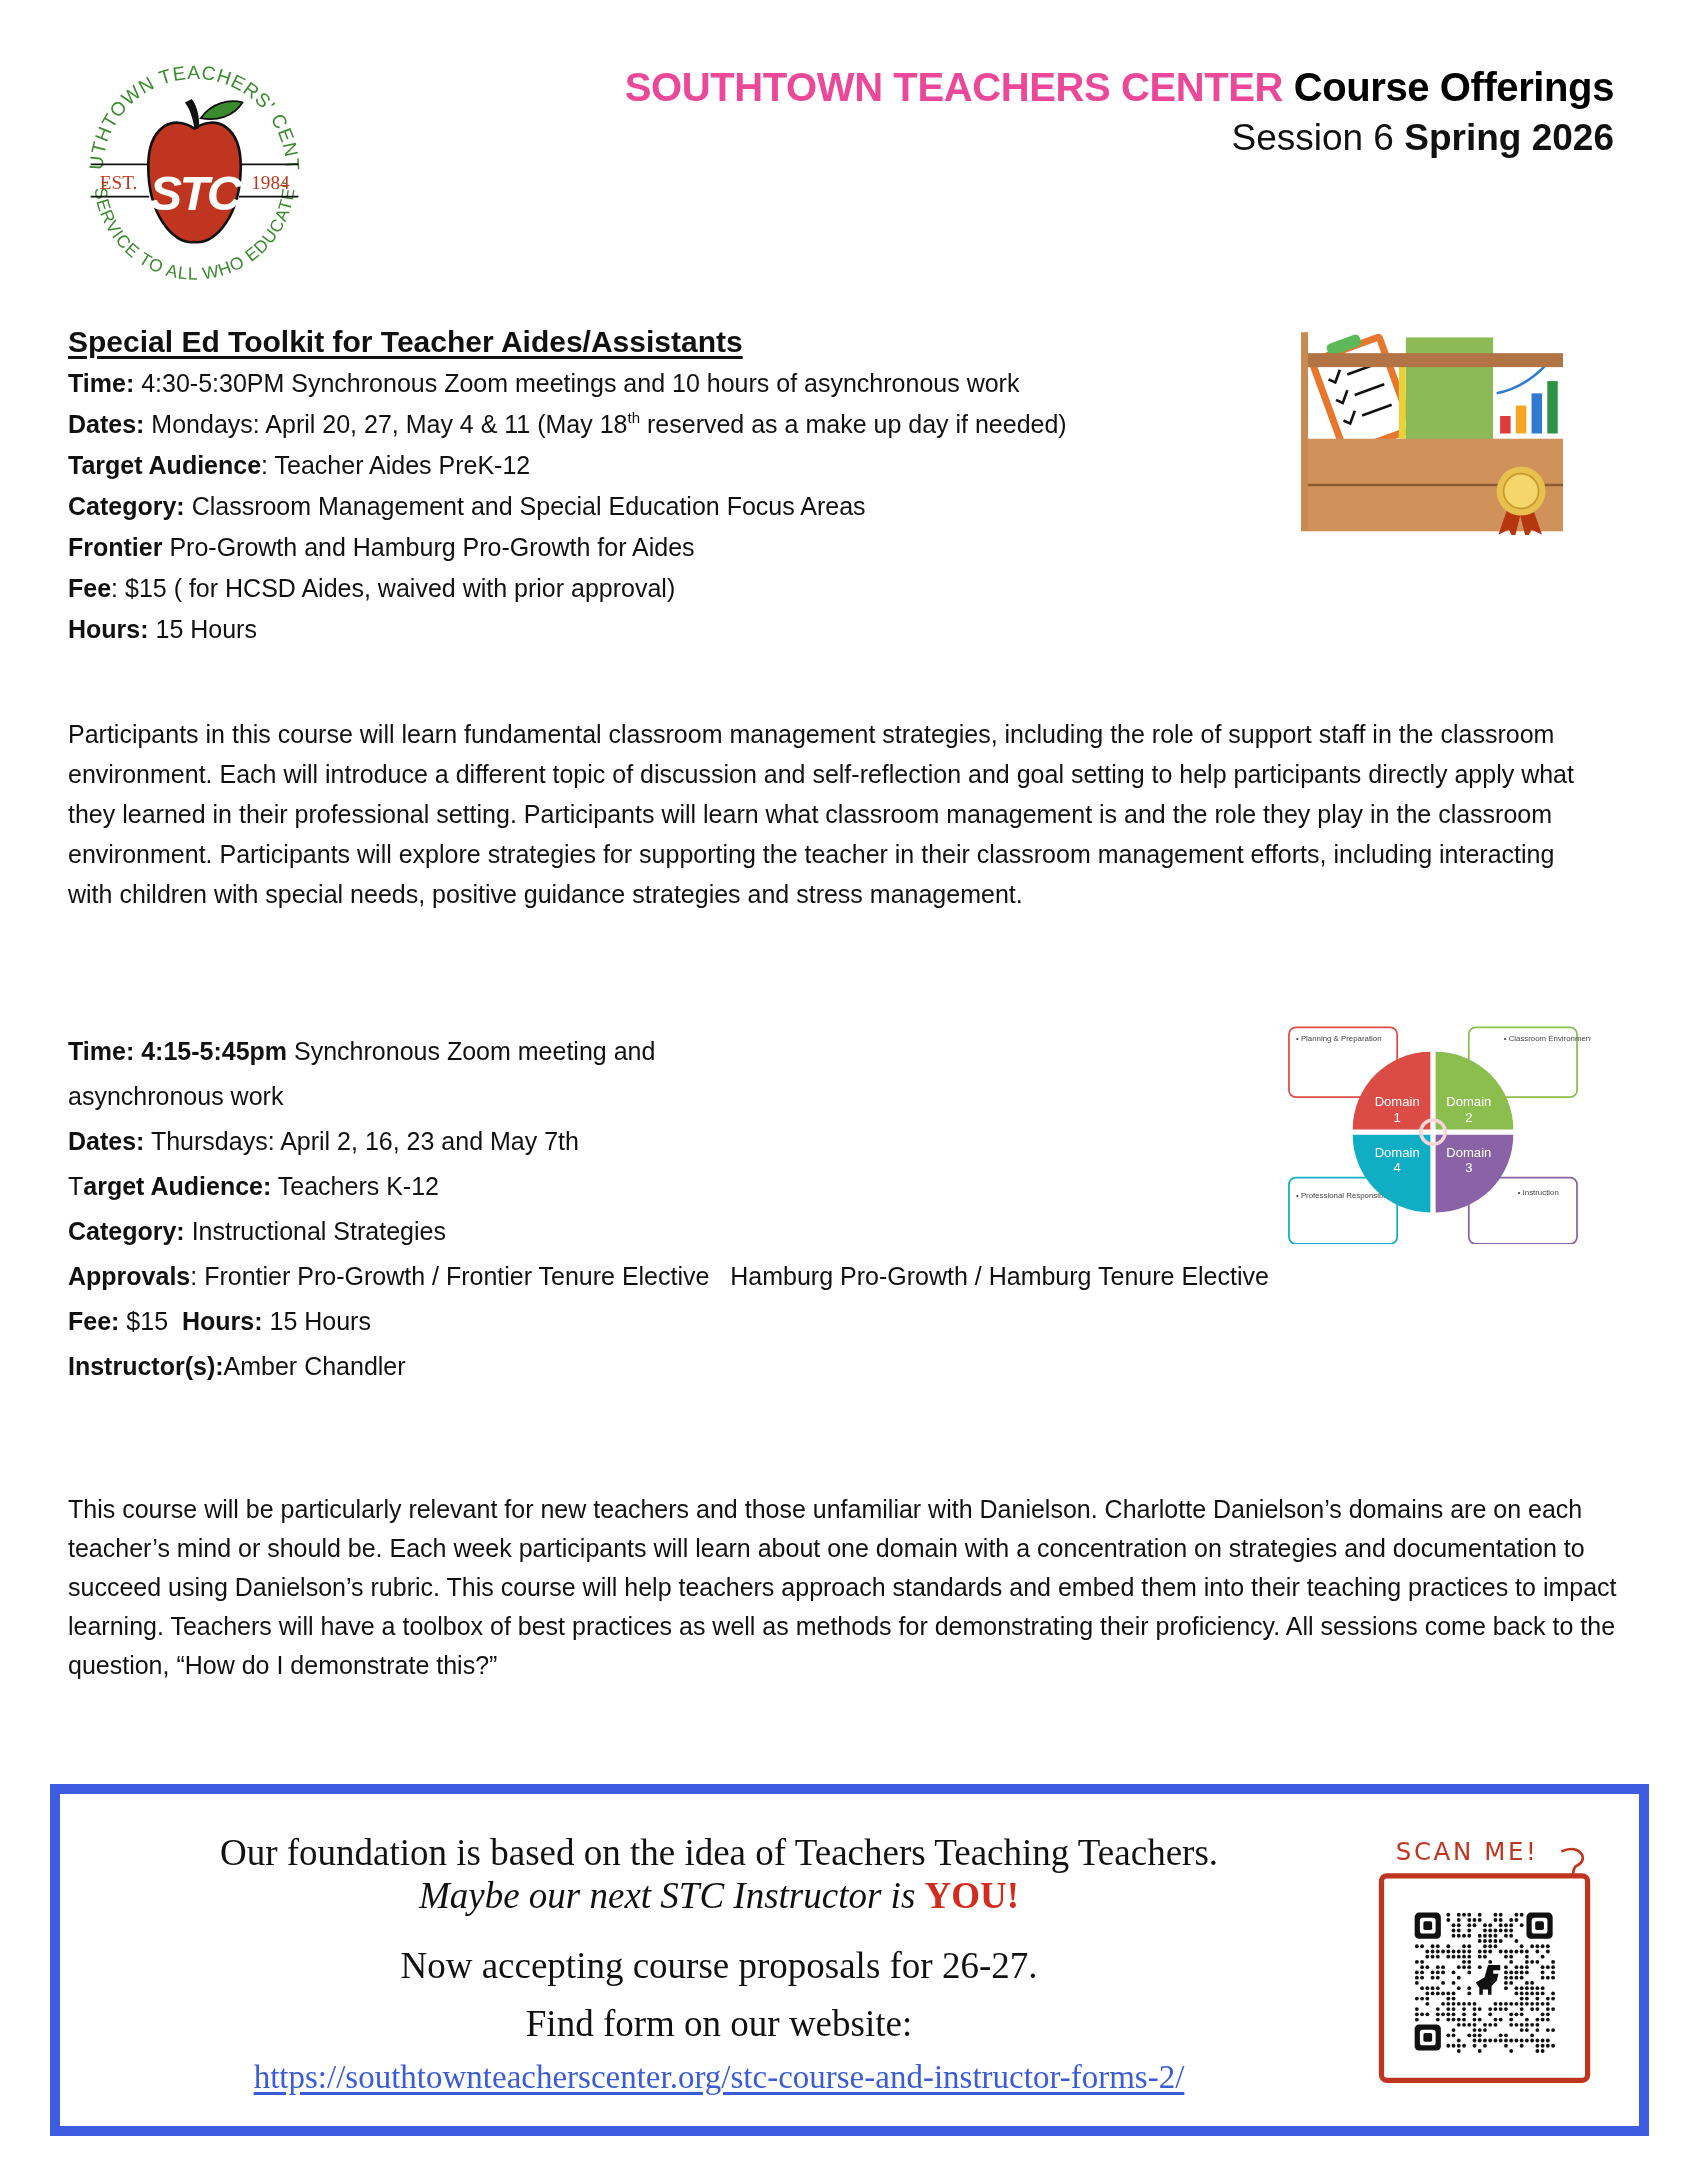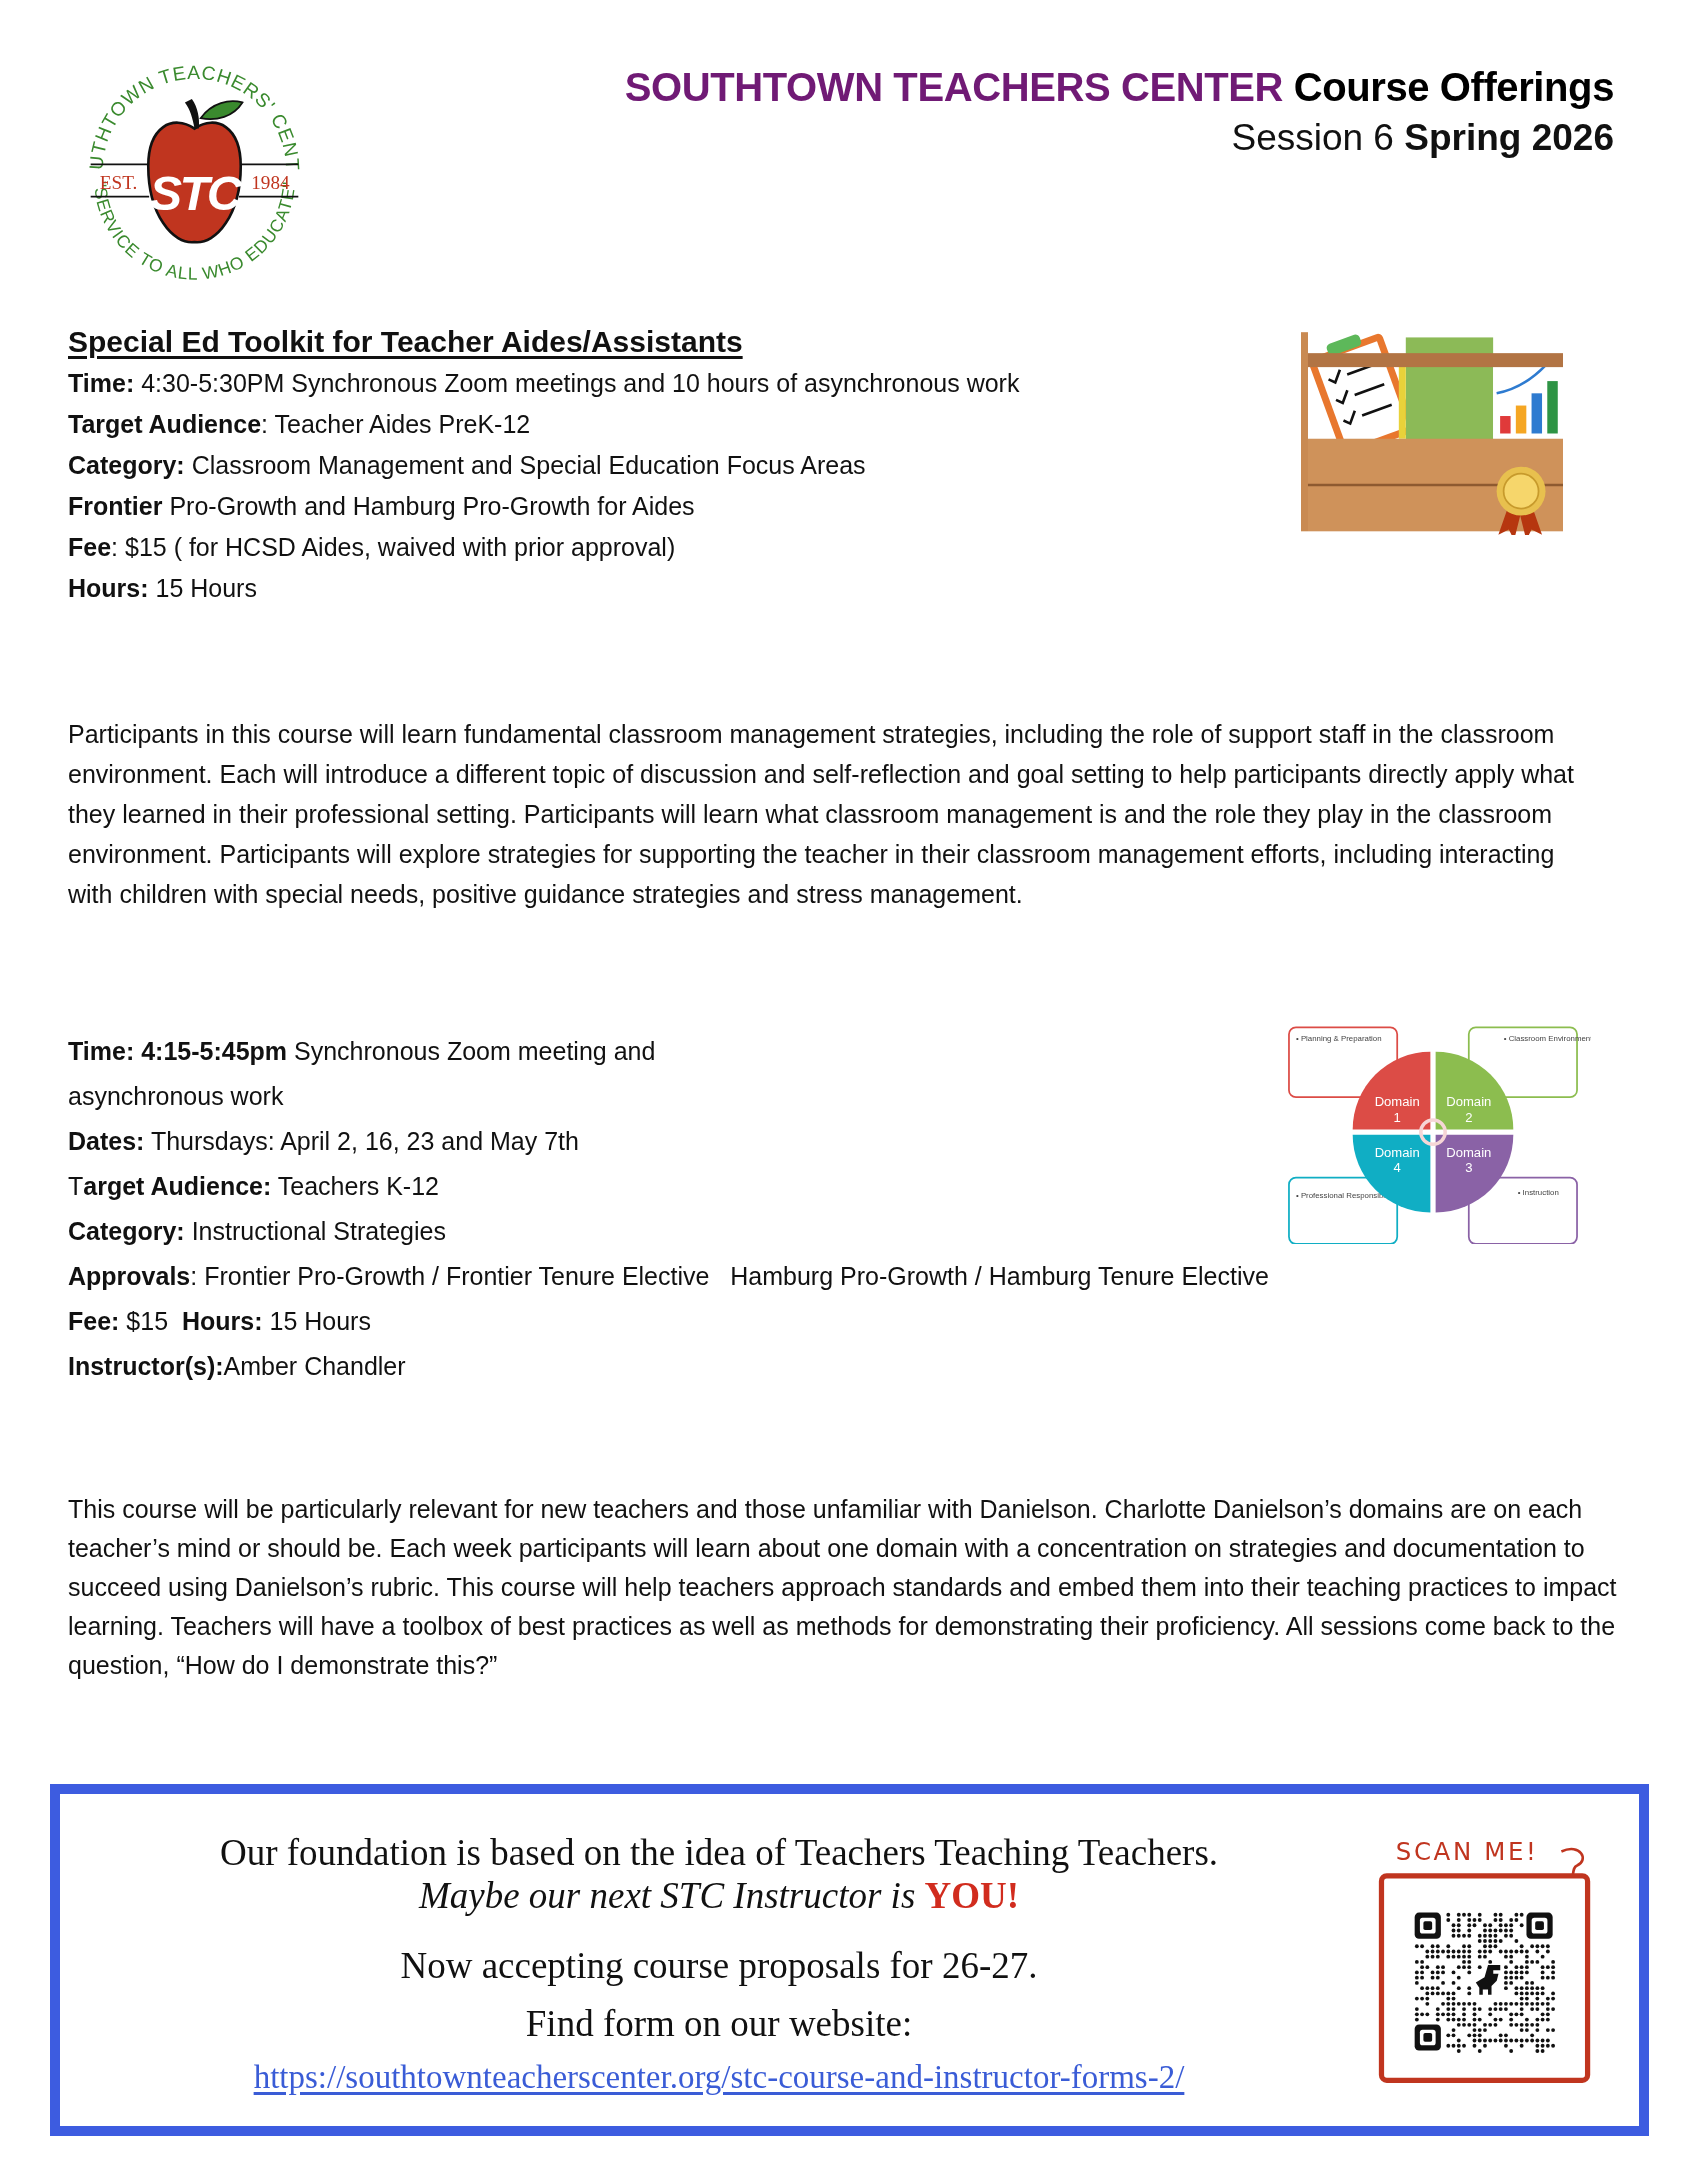--- a/index.html
+++ b/index.html
@@ -3,21 +3,21 @@
 <meta charset="utf-8">
 <style>
   html, body { margin:0; padding:0; background:#ffffff; }
   body { width:1687px; height:2184px; position:relative; overflow:hidden;
          font-family:"Liberation Sans", sans-serif; color:#111; }
   .abs { position:absolute; }
 
   
   #logo { left:68px; top:48px; width:253px; height:245px; }
   #title-line { right:73px; top:65px; font-size:40px; font-weight:700; white-space:nowrap; letter-spacing:-0.4px; }
-  #title-line .red { color:#701a75; }
+  #title-line .red { color:#ec4899; }
   #title-line .blk { color:#000; }
   #session-line { right:73px; top:117px; font-size:37px; white-space:nowrap; }
   #session-line .b { font-weight:700; }
 
   
   .course-title { font-size:30px; font-weight:700; text-decoration:underline; text-underline-offset:4.4px; }
   .field { font-size:25px; line-height:41px; white-space:nowrap; }
   .field b { font-weight:700; }
   .desc { font-size:25px; line-height:40px; }
   sup { font-size:15px; vertical-align:10.5px; line-height:0; }
@@ -84,20 +84,21 @@
   <span class="blk">Course  Offerings</span>
 </div>
 <div class="abs" id="session-line">
   <span>Session 6</span>
   <span class="b">Spring 2026</span>
 </div>
 
 <div class="abs" id="course1">
   <div class="course-title">Special Ed Toolkit for Teacher Aides/Assistants</div>
   <div class="field"><b>Time:</b><span> 4:30-5:30PM Synchronous Zoom meetings and 10 hours of asynchronous work</span></div>
+  <div class="field"><b>Dates:</b><span> Mondays: April 20, 27, May 4 &amp; 11 (May 18</span><sup>th</sup><span> reserved as a make up day if needed)</span></div>
   <div class="field"><b>Target Audience</b><span>: Teacher Aides PreK-12</span></div>
   <div class="field"><b>Category:</b><span>  Classroom Management and Special Education Focus Areas</span></div>
   <div class="field"><b>Frontier</b><span> Pro-Growth and Hamburg Pro-Growth for Aides</span></div>
   <div class="field"><b>Fee</b><span>: $15 ( for HCSD Aides, waived with prior approval)</span></div>
   <div class="field"><b>Hours:</b><span> 15 Hours</span></div>
 </div>
 
 <div class="abs" id="toolbox">
   <svg width="262" height="210" viewBox="0 0 300 240">
 

